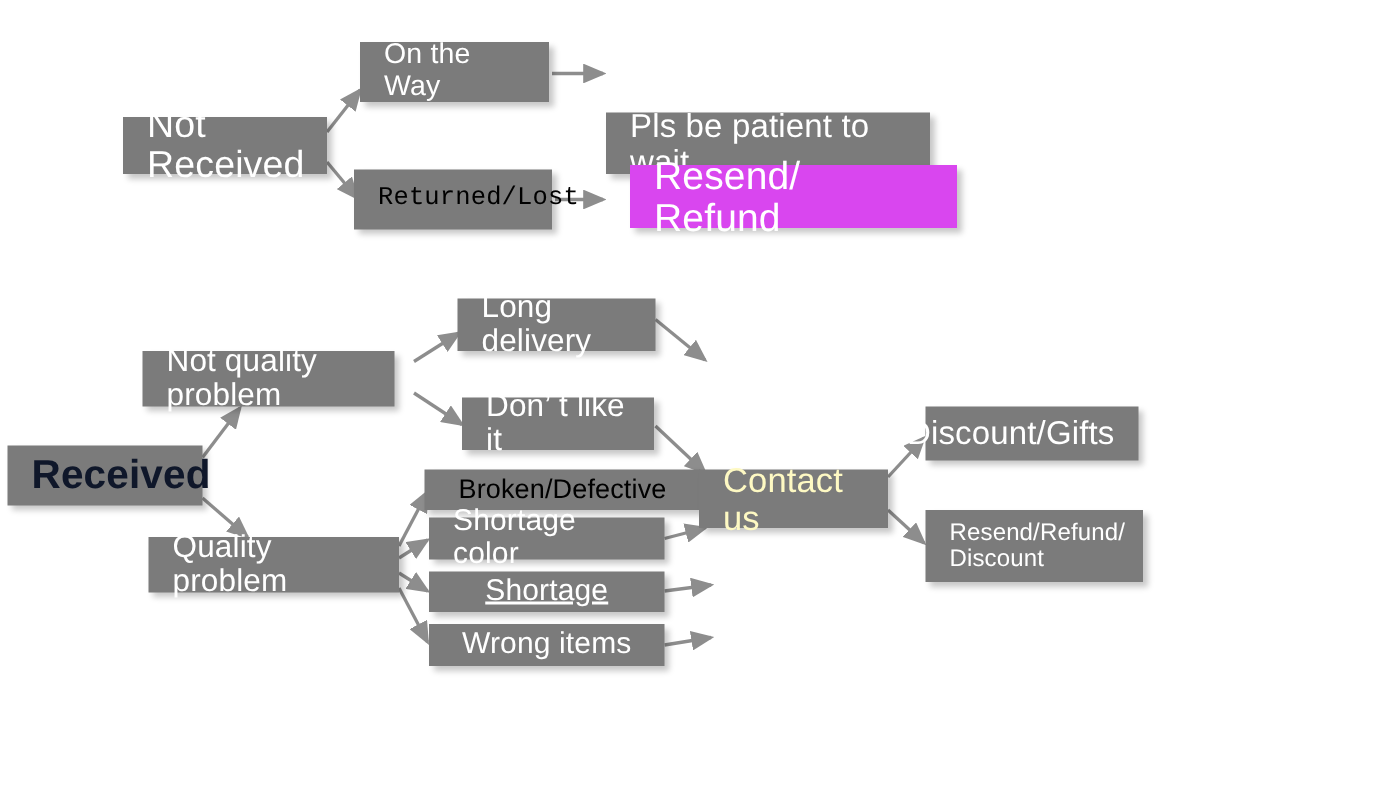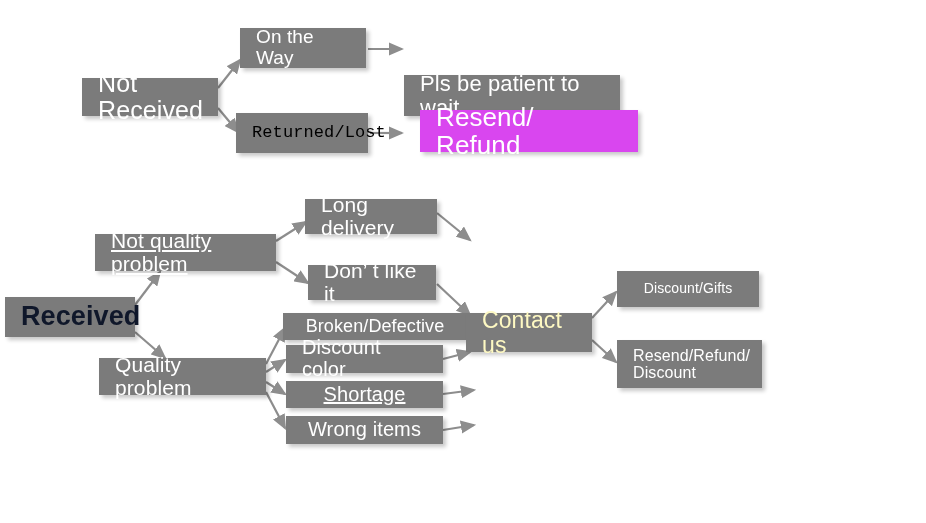--- a/index.html
+++ b/index.html
@@ -74,26 +74,26 @@
         <polyline points="592,340 616,362" fill="none" stroke="#8d8d8d" stroke-width="2.2" marker-end="url(#arrowhead)"></polyline>
       </g>
   </svg>
   <div id="node-layer">
       <div class="node" style="left: 82px; top: 78px; width: 136px; height: 38px; font-size: 25px; background: rgb(123, 123, 123); color: rgb(255, 255, 255);"><span>Not Received</span></div>
       <div class="node center" style="left: 240px; top: 28px; width: 126px; height: 40px; font-size: 19px; background: rgb(123, 123, 123); color: rgb(255, 255, 255);"><span>On the Way</span></div>
       <div class="node" style="left: 236px; top: 113px; width: 132px; height: 40px; font-size: 17px; background: rgb(123, 123, 123); color: #000000; font-family: Liberation Mono, monospace;"><span>Returned/Lost</span></div>
       <div class="node center" style="left: 404px; top: 29px; width: 216px; height: 41px; font-size: 22px; background: rgb(123, 123, 123); color: rgb(255, 255, 255); margin-top: 46px;"><span>Pls be patient to wait</span></div>
       <div class="node center" style="left: 404px; top: 110px; width: 218px; height: 42px; font-size: 26px; background: #d946ef; color: rgb(255, 255, 255); margin-left: 16px;"><span>Resend/ Refund</span></div>
       <div class="node" style="left: 5px; top: 297px; width: 130px; height: 40px; font-size: 27px; background: rgb(123, 123, 123); color: #0f172a; font-weight: bold;"><span>Received</span></div>
-      <div class="node center" style="left: 95px; top: 234px; width: 181px; height: 37px; font-size: 21px; background: rgb(123, 123, 123); color: rgb(255, 255, 255); text-decoration: underline;"><span>Not quality problem</span></div>
+      <div class="node center" style="left: 95px; top: 234px; width: 168px; height: 37px; font-size: 21px; background: rgb(123, 123, 123); color: rgb(255, 255, 255);"><span>Not quality problem</span></div>
       <div class="node center" style="left: 99px; top: 358px; width: 167px; height: 37px; font-size: 21px; background: rgb(123, 123, 123); color: rgb(255, 255, 255);"><span>Quality problem</span></div>
       <div class="node center" style="left: 305px; top: 199px; width: 132px; height: 35px; font-size: 21px; background: rgb(123, 123, 123); color: rgb(255, 255, 255);"><span>Long delivery</span></div>
       <div class="node center" style="left: 308px; top: 265px; width: 128px; height: 35px; font-size: 21px; background: rgb(123, 123, 123); color: rgb(255, 255, 255);"><span>Don’  t like it</span></div>
-      <div class="node center" style="left: 283px; top: 313px; width: 184px; height: 27px; font-size: 18px; background: rgb(123, 123, 123); color: #ffffff;"><span>Broken/Defective</span></div>
-      <div class="node center" style="left: 286px; top: 345px; width: 157px; height: 28px; font-size: 20px; background: rgb(123, 123, 123); color: rgb(255, 255, 255);"><span>Discount color</span></div>
+      <div class="node center" style="left: 283px; top: 313px; width: 184px; height: 27px; font-size: 18px; background: rgb(123, 123, 123); color: #000000;"><span>Broken/Defective</span></div>
+      <div class="node center" style="left: 286px; top: 345px; width: 157px; height: 28px; font-size: 20px; background: rgb(123, 123, 123); color: rgb(255, 255, 255);"><span>Shortage color</span></div>
       <div class="node center" style="left: 286px; top: 381px; width: 157px; height: 27px; font-size: 20px; background: rgb(123, 123, 123); color: rgb(255, 255, 255); text-decoration: underline;"><span>Shortage</span></div>
       <div class="node center" style="left: 286px; top: 416px; width: 157px; height: 28px; font-size: 20px; background: rgb(123, 123, 123); color: rgb(255, 255, 255);"><span>Wrong items</span></div>
       <div class="node center" style="left: 466px; top: 313px; width: 126px; height: 39px; font-size: 23px; background: rgb(123, 123, 123); color: #fef9c3;"><span>Contact us</span></div>
-      <div class="node center" style="left: 617px; top: 271px; width: 142px; height: 36px; font-size: 14px; background: rgb(123, 123, 123); color: rgb(255, 255, 255);"><span>Discount/Gifts</span></div>
+      <div class="node center" style="left: 617px; top: 271px; width: 142px; height: 36px; font-size: 22px; background: rgb(123, 123, 123); color: rgb(255, 255, 255); justify-content: flex-end;"><span>Discount/Gifts</span></div>
       <div class="node" style="left: 617px; top: 340px; width: 145px; height: 48px; font-size: 16px; background: rgb(123, 123, 123); color: rgb(255, 255, 255);"><span>Resend/Refund/
 Discount</span></div>
     </div>
 </div>
 
 </body></html>

